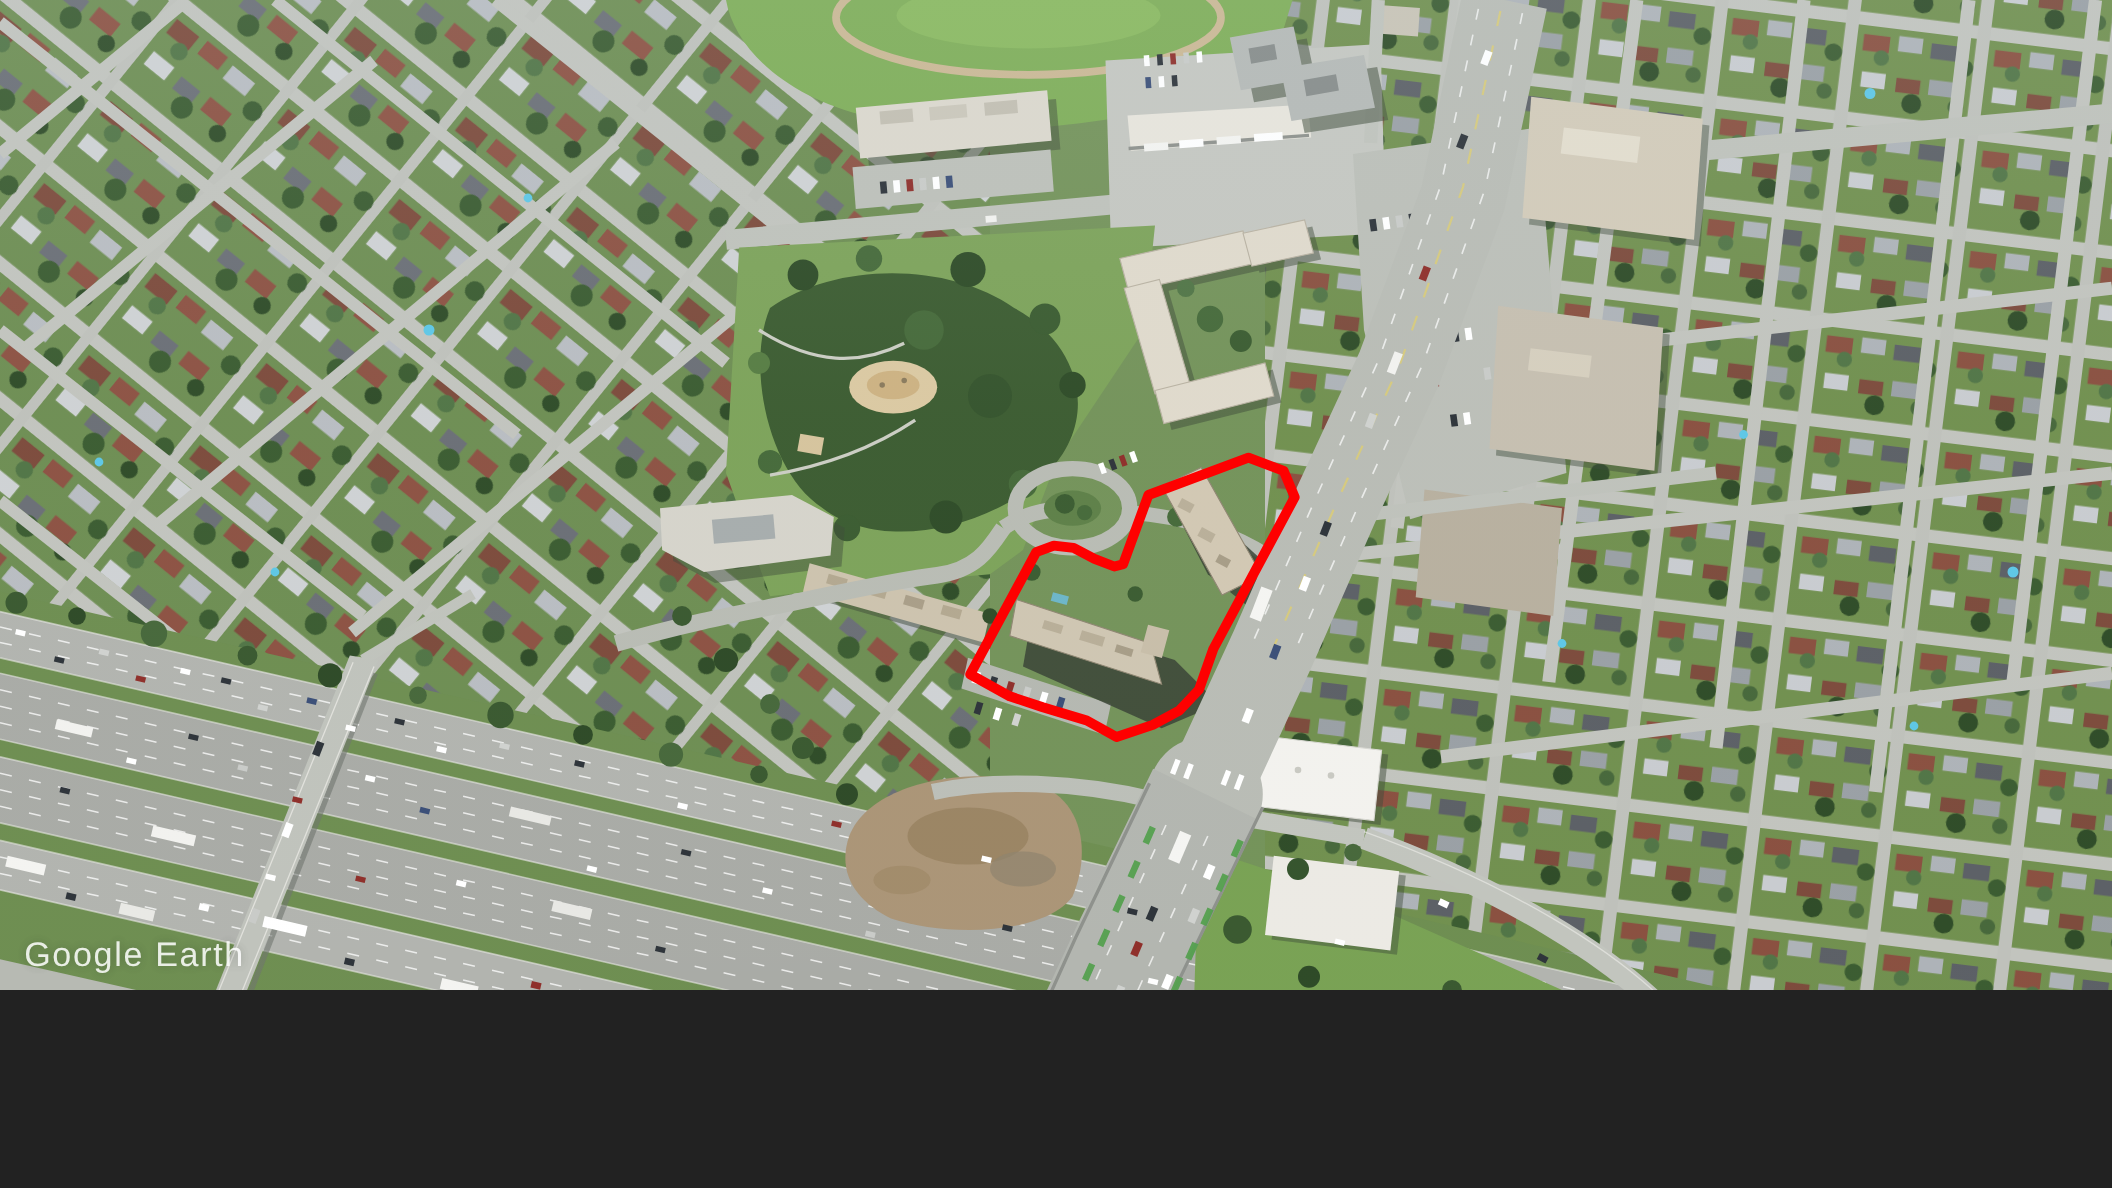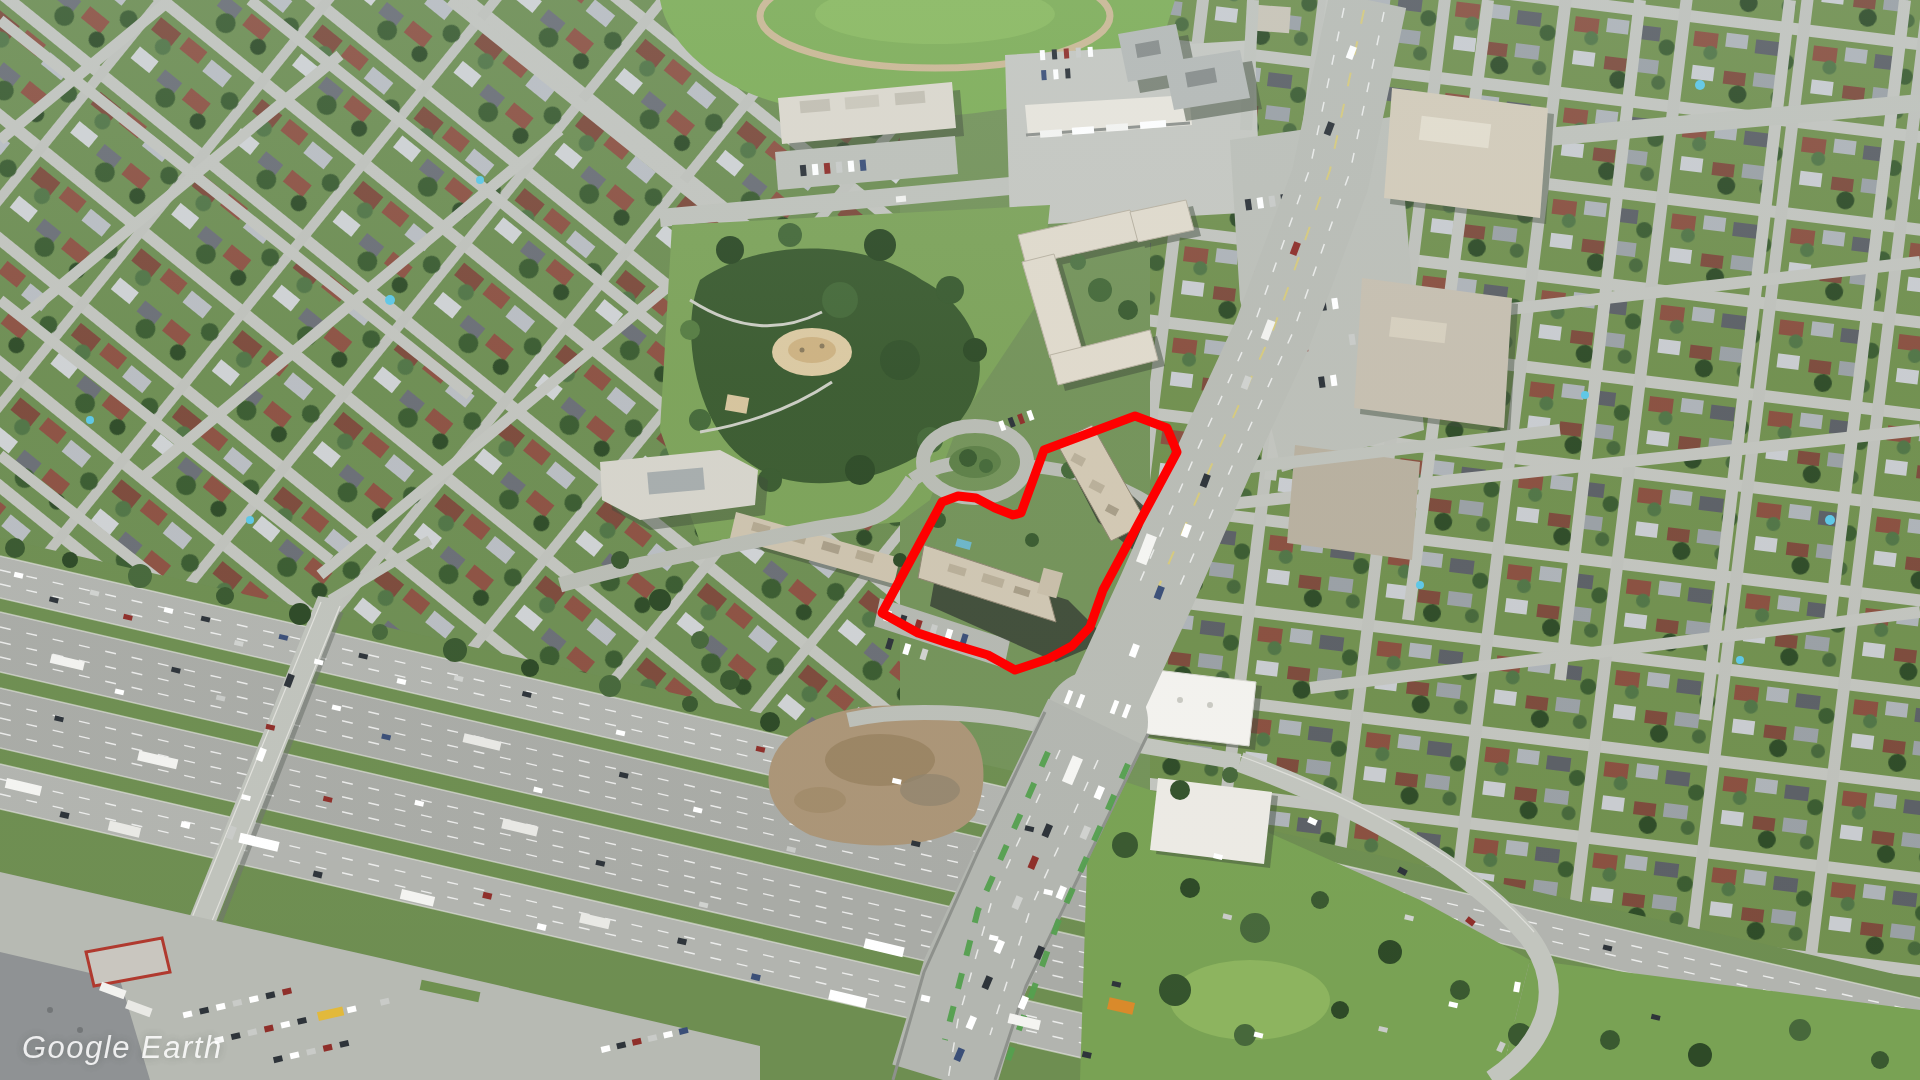--- a/index.html
+++ b/index.html
@@ -1,16 +1,16 @@
 <!DOCTYPE html>
 <html><head>
 <meta charset="utf-8">
 <style>
   html,body{margin:0;padding:0;background:#222;}
-  .viewport{position:relative;width:1920px;height:1080px;overflow:hidden;background:#737373;font-style:italic;}
+  .viewport{position:relative;width:1920px;height:900px;overflow:hidden;background:#737373;}
   .viewport svg{position:absolute;left:0;top:0;display:block;}
   .watermark{
     position:absolute;left:22px;bottom:14px;
     font-family:"Liberation Sans", sans-serif;
     font-size:31px;font-weight:400;letter-spacing:1.5px;
     color:#ffffff;opacity:.85;
     text-shadow:0 0 8px rgba(40,50,40,.35);
     user-select:none;
   }
 </style>

